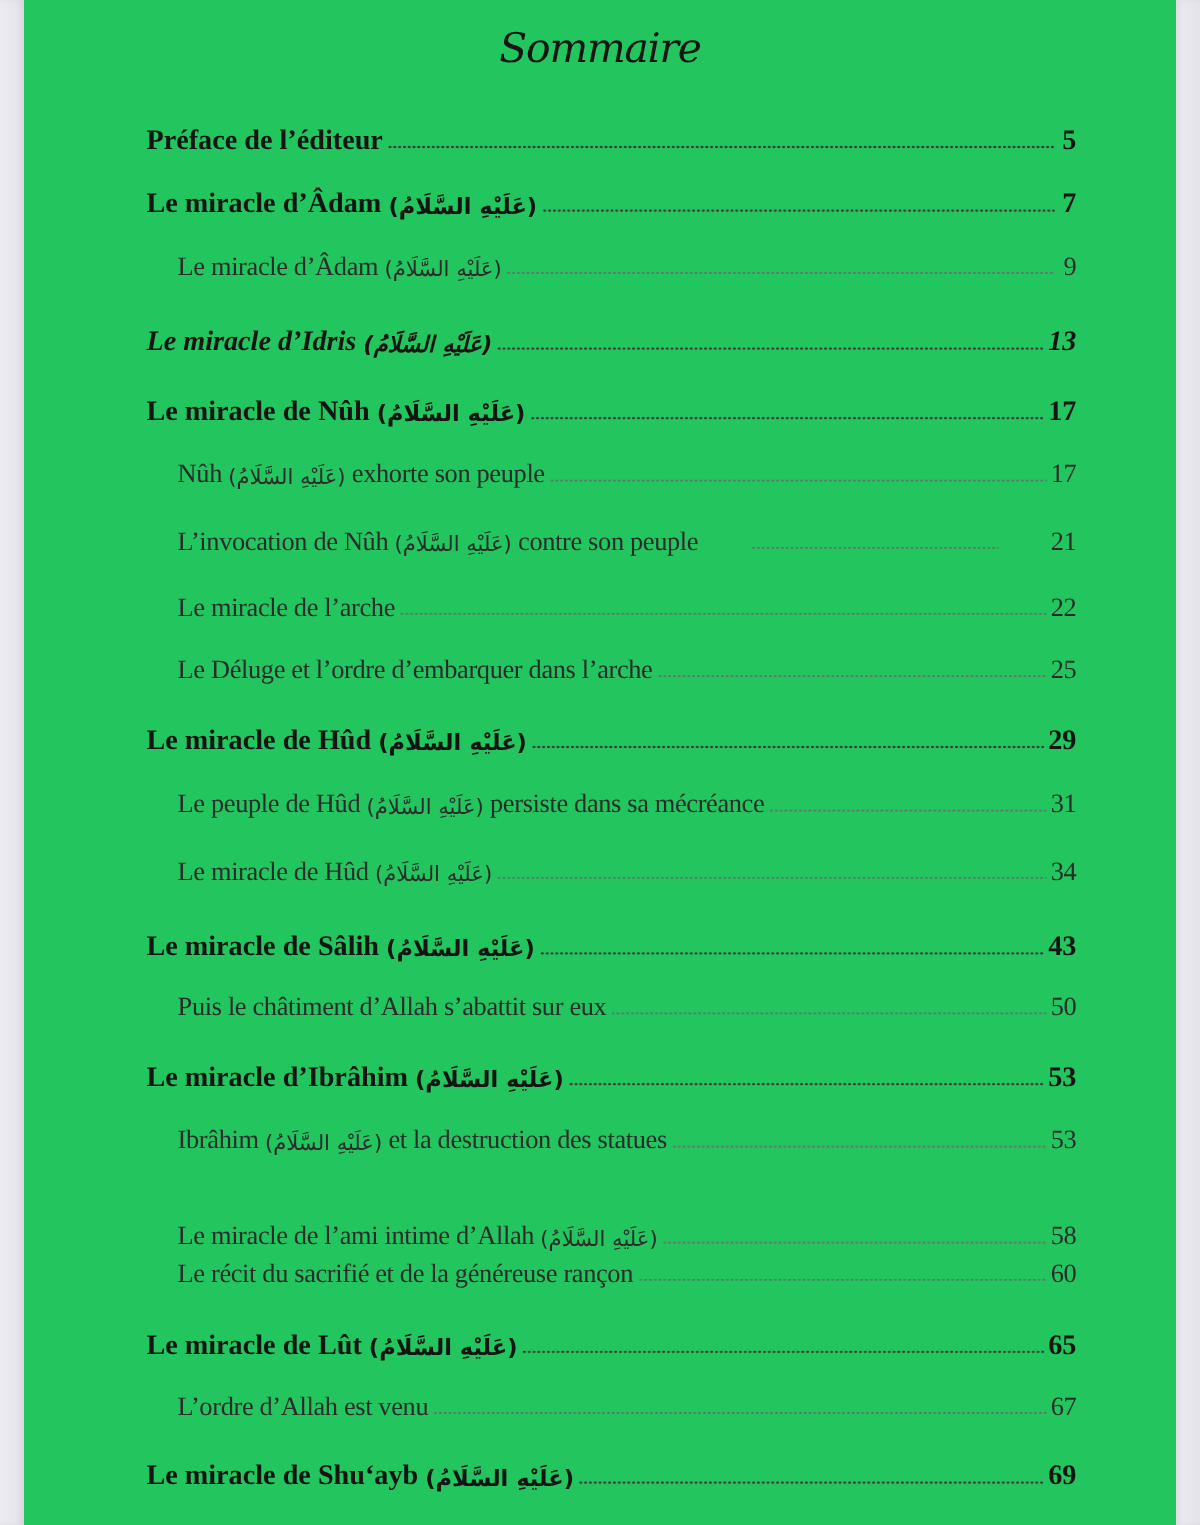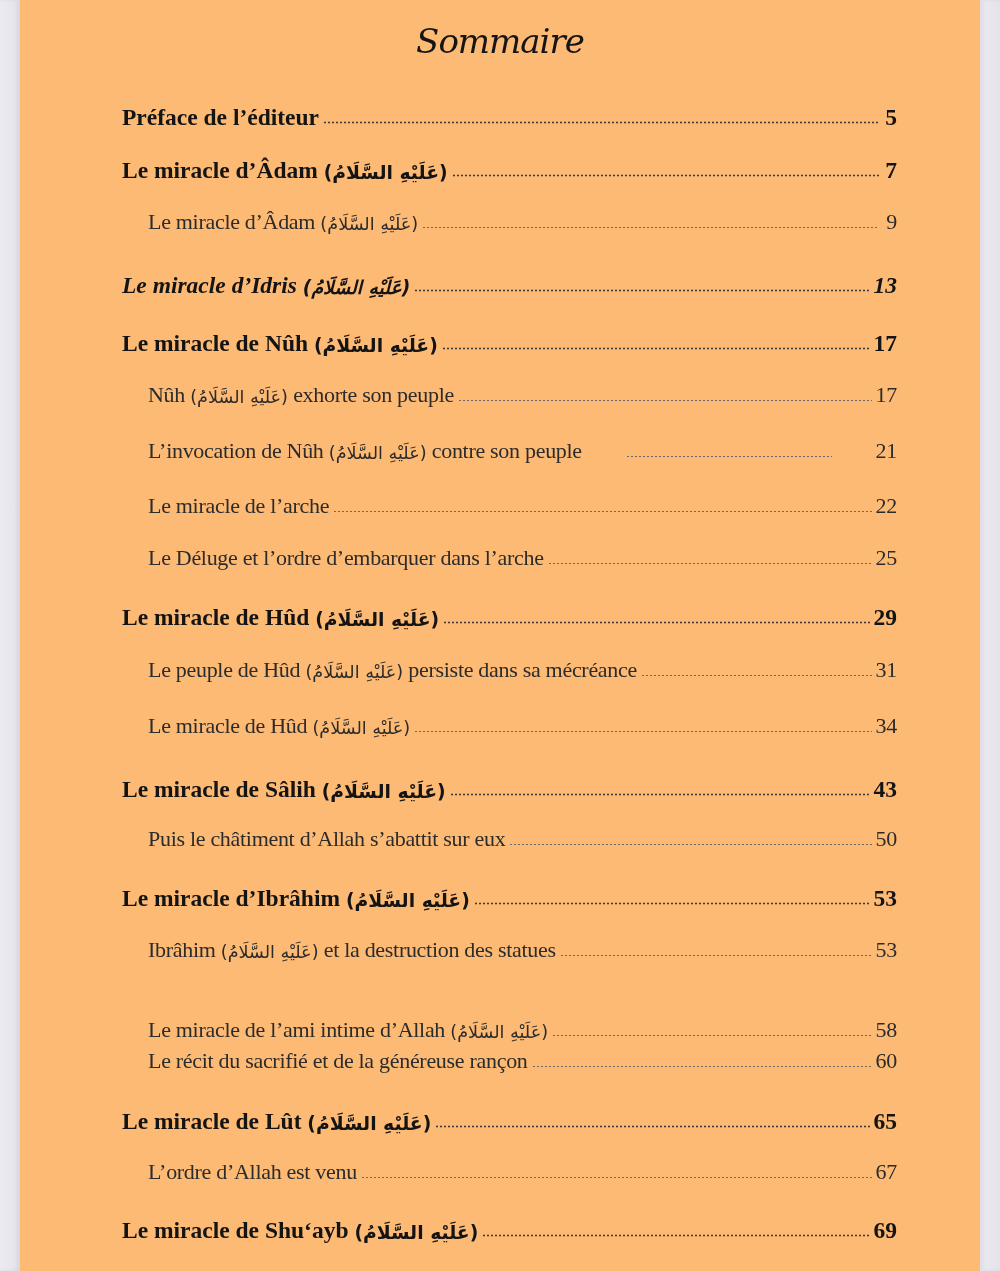--- a/index.html
+++ b/index.html
@@ -23,21 +23,21 @@
       background: linear-gradient(to right, #ecebf1, #e4e3ea);
     }
     .side-strip.left { left: 0; box-shadow: inset -3px 0 4px rgba(0,0,0,0.06); }
     .side-strip.right { right: 0; width: 20px; box-shadow: inset 3px 0 4px rgba(0,0,0,0.06); }
     .page {
       position: absolute;
       left: 20px;
       top: 0;
       width: 960px;
       height: 1271px;
-      background: #fdba74;
+      background: #22c55e;
     }
     .title {
       position: absolute;
       left: 0;
       width: 960px;
       top: 24px;
       text-align: center;
       font-family: "DejaVu Serif", serif;
       font-style: italic;
       font-size: 34px;

